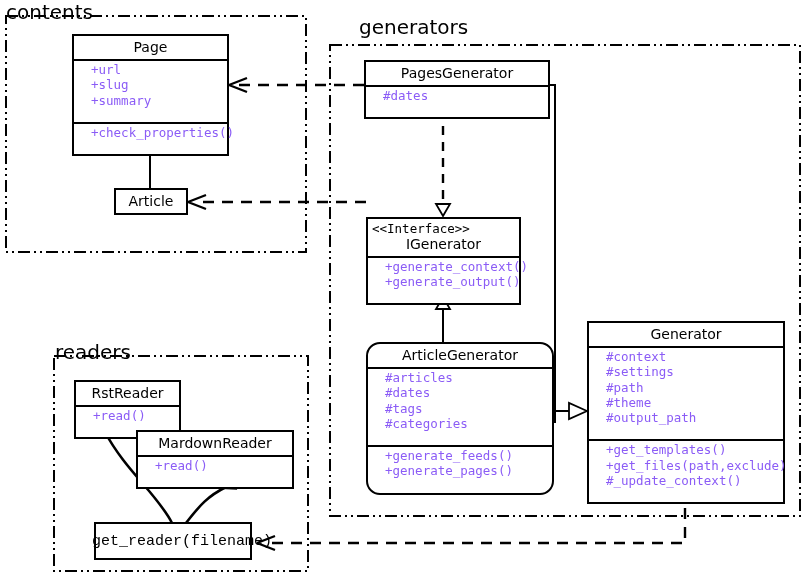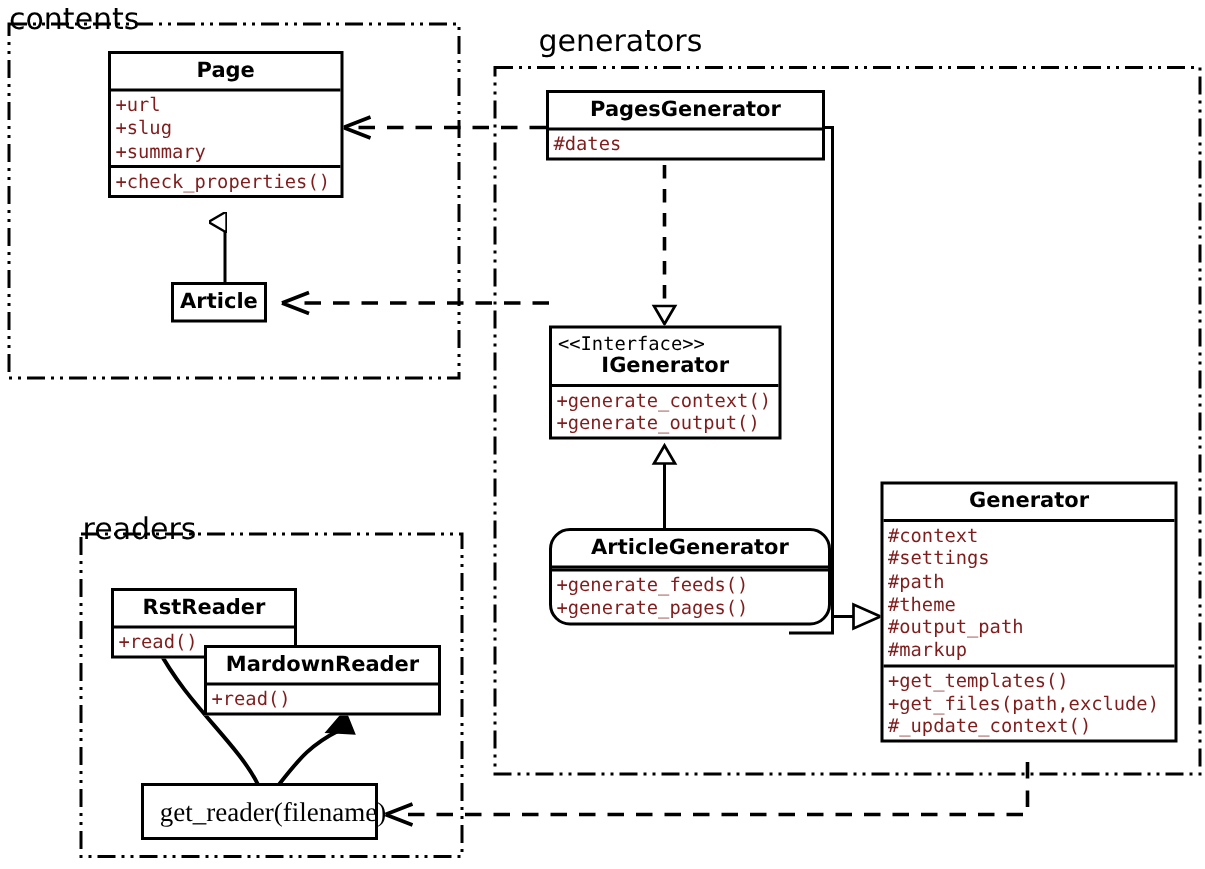--- a/index.html
+++ b/index.html
@@ -29,21 +29,21 @@
     white-space: nowrap;
   }
   .uml-box {
     position: absolute;
     border: 2px solid #000;
     background: #ffffff;
     box-sizing: border-box;
   }
   .uml-name {
     font-family: "DejaVu Sans", sans-serif;
-    font-weight: bold;
+    font-weight: normal;
     font-size: 14px;
     text-align: center;
     color: #000;
     padding: 3px 4px 4px 4px;
     line-height: 1.15;
     white-space: nowrap;
   }
   .uml-stereo {
     font-family: "DejaVu Sans Mono", monospace;
     font-weight: normal;
@@ -52,38 +52,39 @@
     padding: 3px 4px 0 4px;
     line-height: 1.1;
     white-space: nowrap;
   }
   .uml-sep {
     border-top: 2px solid #000;
   }
   .uml-compartment {
     font-family: "DejaVu Sans Mono", monospace;
     font-size: 12.5px;
-    color: #7f1d1d;
-    padding: 1px 0 2px 3px;
+    color: #8b5cf6;
+    padding: 1px 0 14px 3px;
     line-height: 1.22;
     white-space: nowrap;
+    margin-left: 14px;
   }
   .uml-compartment div {
     white-space: nowrap;
   }
   .plain-box {
     position: absolute;
     border: 2px solid #000;
     background: #ffffff;
     box-sizing: border-box;
     display: flex;
     align-items: center;
     justify-content: center;
-    font-family: Liberation Serif, serif;
-    font-size: 18px;
+    font-family: Liberation Mono, monospace;
+    font-size: 15px;
     color: #000;
     white-space: nowrap;
     padding-left: 18px;
   }
 </style>
 </head>
 <body>
 
 <svg id="canvas" viewBox="0 0 803 579" xmlns="http://www.w3.org/2000/svg">
 
@@ -142,21 +143,21 @@
     <div>+url</div>
     <div>+slug</div>
     <div>+summary</div>
   </div>
   <div class="uml-sep"></div>
   <div class="uml-compartment">
     <div>+check_properties()</div>
   </div>
 </div>
 
-<div class="uml-box" style="left:114px; top:188px; width:64px;">
+<div class="uml-box" style="left:114px; top:188px; width:74px;">
   <div class="uml-name">Article</div>
 </div>
 
 <div class="uml-box" style="left:364px; top:60px; width:186px;">
   <div class="uml-name">PagesGenerator</div>
   <div class="uml-sep"></div>
   <div class="uml-compartment">
     <div>#dates</div>
   </div>
 </div>
@@ -164,50 +165,55 @@
 <div class="uml-box" style="left:366px; top:217px; width:155px;">
   <div class="uml-stereo">&lt;&lt;Interface&gt;&gt;</div>
   <div class="uml-name" style="padding-top:0;">IGenerator</div>
   <div class="uml-sep"></div>
   <div class="uml-compartment">
     <div>+generate_context()</div>
     <div>+generate_output()</div>
   </div>
 </div>
 
-<div class="uml-box" style="left:366px; top:352px; width:188px;border-radius:14px;">
+<div class="uml-box" style="left:366px; top:342px; width:188px;border-radius:14px;">
   <div class="uml-name">ArticleGenerator</div>
   <div class="uml-sep"></div>
+  <div class="uml-compartment">
+    <div>#articles</div>
+    <div>#dates</div>
+    <div>#tags</div>
+    <div>#categories</div>
+  </div>
   <div class="uml-sep"></div>
   <div class="uml-compartment">
     <div>+generate_feeds()</div>
     <div>+generate_pages()</div>
   </div>
 </div>
 
 <div class="uml-box" style="left:587px; top:321px; width:198px;">
   <div class="uml-name">Generator</div>
   <div class="uml-sep"></div>
   <div class="uml-compartment">
     <div>#context</div>
     <div>#settings</div>
     <div>#path</div>
     <div>#theme</div>
     <div>#output_path</div>
-    <div>#markup</div>
   </div>
   <div class="uml-sep"></div>
   <div class="uml-compartment">
     <div>+get_templates()</div>
     <div>+get_files(path,exclude)</div>
     <div>#_update_context()</div>
   </div>
 </div>
 
-<div class="uml-box" style="left:74px; top:392px; width:124px;">
+<div class="uml-box" style="left:74px; top:380px; width:107px;">
   <div class="uml-name">RstReader</div>
   <div class="uml-sep"></div>
   <div class="uml-compartment">
     <div>+read()</div>
   </div>
 </div>
 
 <div class="uml-box" style="left:136px; top:430px; width:158px;">
   <div class="uml-name">MardownReader</div>
   <div class="uml-sep"></div>

